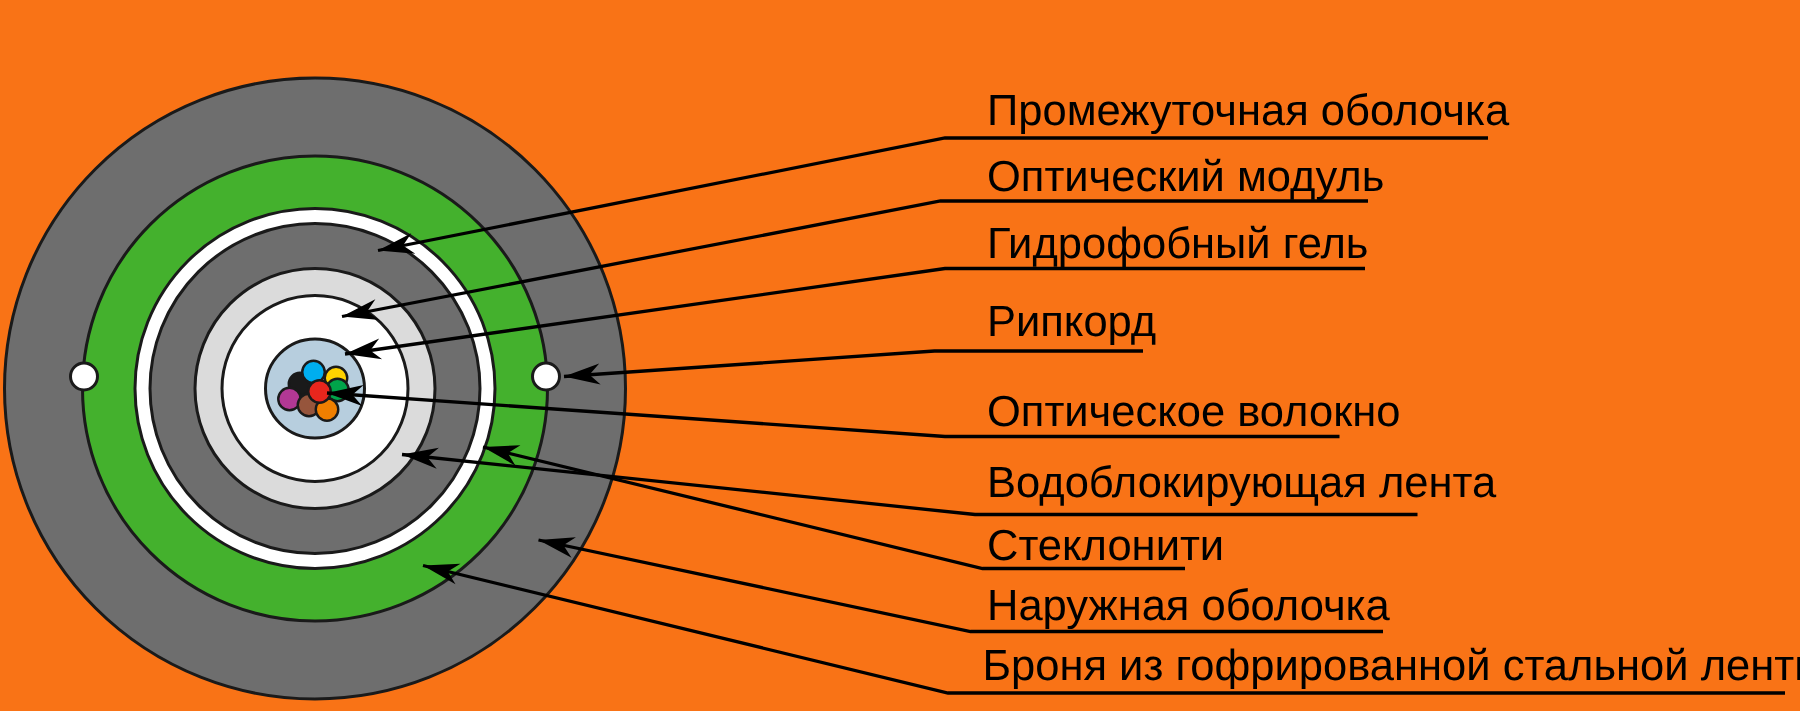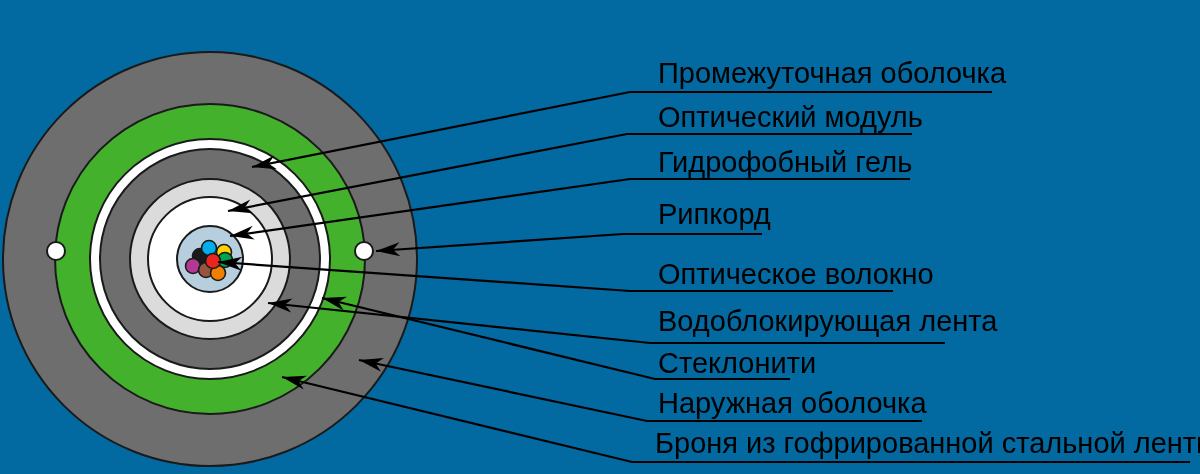--- a/index.html
+++ b/index.html
@@ -4,21 +4,21 @@
 <style>
   html, body {
     margin: 0;
     padding: 0;
     background: #ffffff;
   }
   .stage {
     position: relative;
     width: 1200px;
     height: 474px;
-    background: #0369a1;
+    background: #f97316;
     overflow: hidden;
     font-family: "Liberation Sans", sans-serif;
   }
   svg { display: block; }
   .label-text {
     font-family: "Liberation Sans", sans-serif;
     font-size: 29px;
   }
 </style>
 </head>

